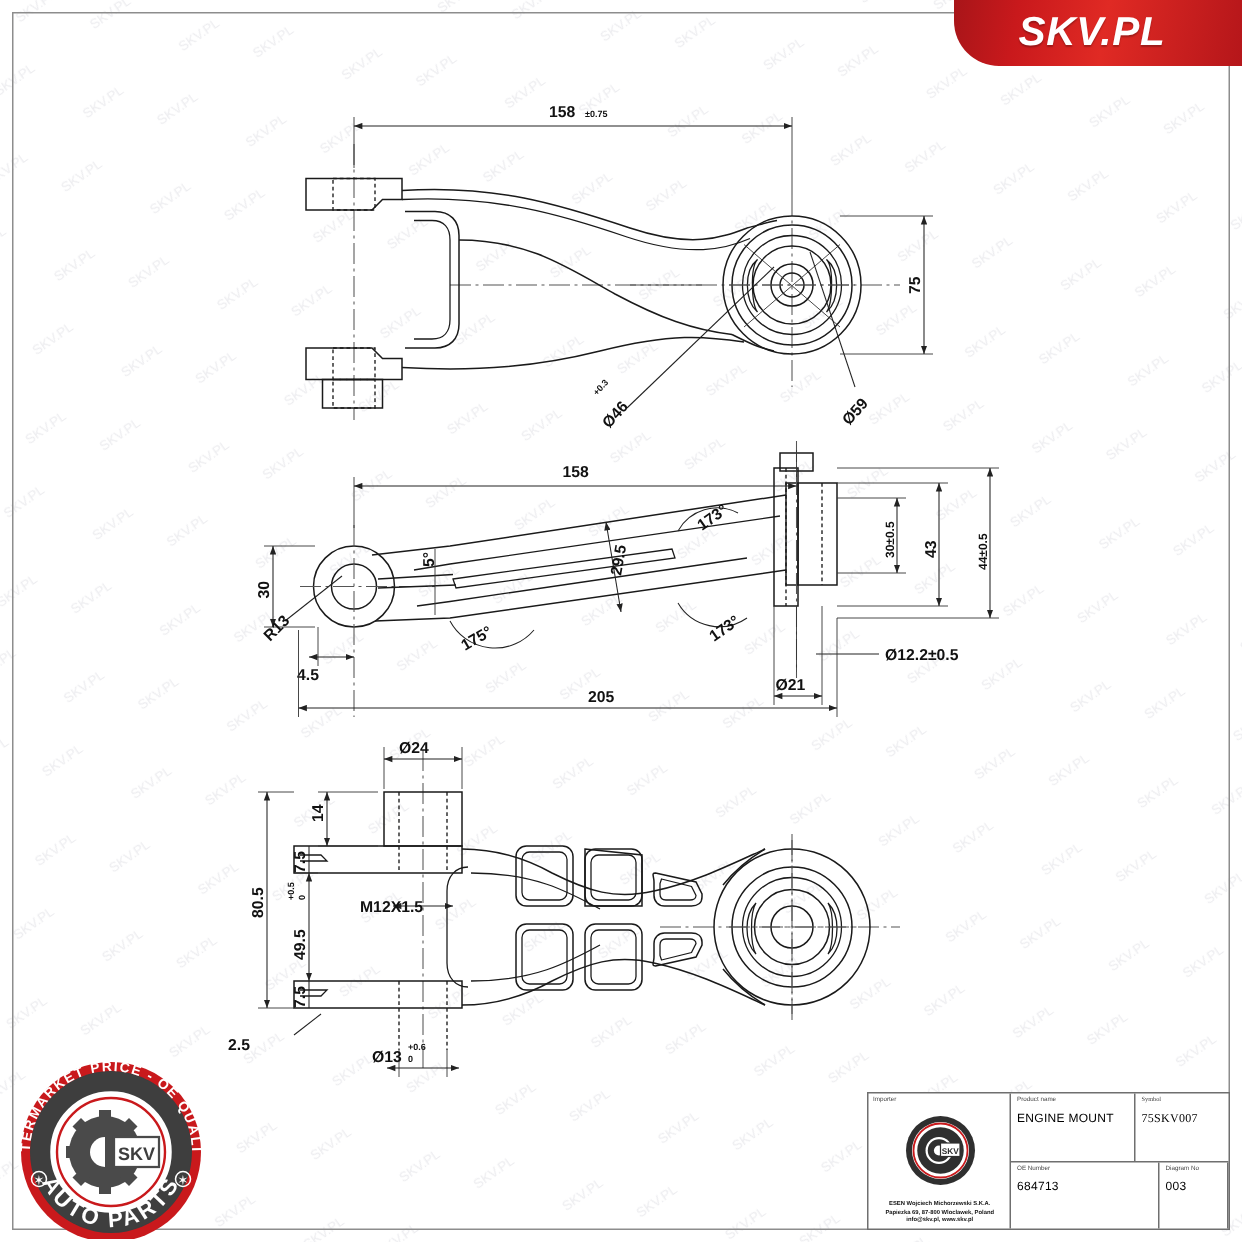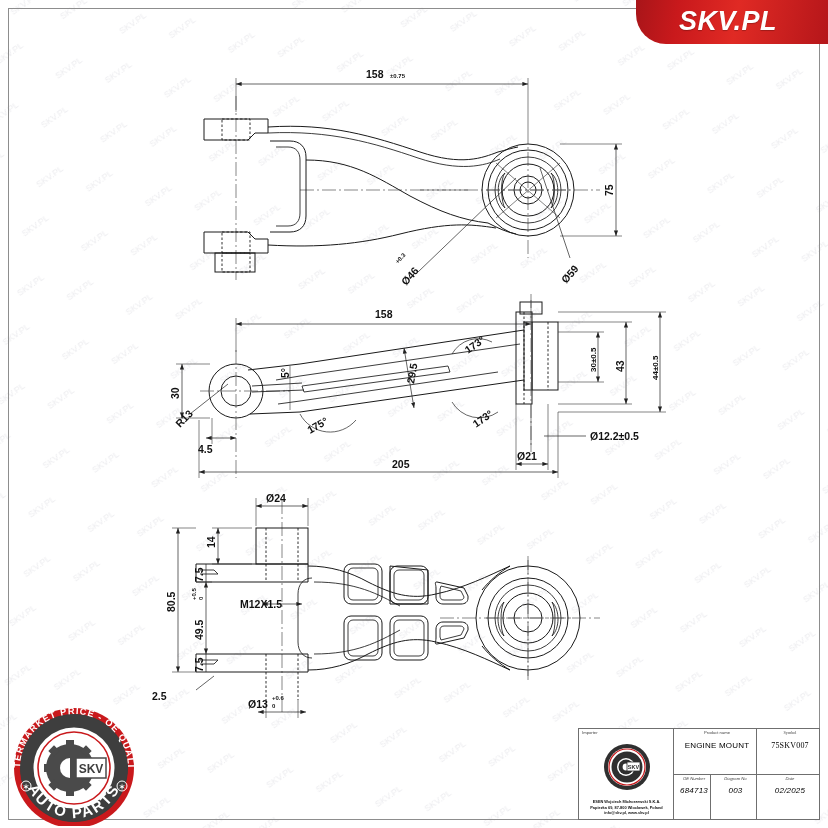--- a/index.html
+++ b/index.html
@@ -41,22 +41,22 @@
     display:flex;font-family:"Liberation Sans",sans-serif;
   }
   .tb-importer{
     width:95px;border-right:1px solid #6f6f6f;box-sizing:border-box;
     display:flex;flex-direction:column;padding:2px 2px 3px 3px;
   }
   .tb-cap{font-size:4.2px;color:#444;line-height:1.1;}
   .tb-logo-wrap{flex:1;display:flex;align-items:center;justify-content:center;}
   .tb-addr{font-size:3.9px;color:#111;text-align:center;line-height:1.45;font-weight:bold;}
   .tb-right{flex:1;display:flex;flex-direction:column;}
-  .tb-row{flex:1;display:flex;border-bottom:1px solid #6f6f6f;box-sizing:border-box;text-align:center;}
-  .tb-row.last{border-bottom:none;font-style:italic;}
+  .tb-row{flex:1;display:flex;border-bottom:1px solid #6f6f6f;box-sizing:border-box;}
+  .tb-row.last{border-bottom:none;}
   .tb-cell{
     box-sizing:border-box;border-right:1px solid #6f6f6f;
     padding:2px 0 0 4px;display:flex;flex-direction:column;justify-content:flex-start;
   }
   .tb-cell.last{border-right:none;}
   .tb-val{font-size:8px;color:#000;margin-top:5px;letter-spacing:.2px;}
   .c-prod{flex:1;}
   .c-sym{width:62px;font-family:Liberation Serif, serif;}
   .c-oe{flex:1;}
   .c-dia{width:46px;}
@@ -468,21 +468,17 @@
       </div>
       <div class="tb-row last">
         <div class="tb-cell c-oe">
           <span class="tb-cap">OE Number</span>
           <span class="tb-val">684713</span>
         </div>
         <div class="tb-cell c-dia">
           <span class="tb-cap">Diagram No</span>
           <span class="tb-val">003</span>
         </div>
-        <div class="tb-cell c-date last">
-          <span class="tb-cap">Date</span>
-          <span class="tb-val">02/2025</span>
-        </div>
       </div>
     </div>
   </div>
 
 </div>
 
 </body></html>

